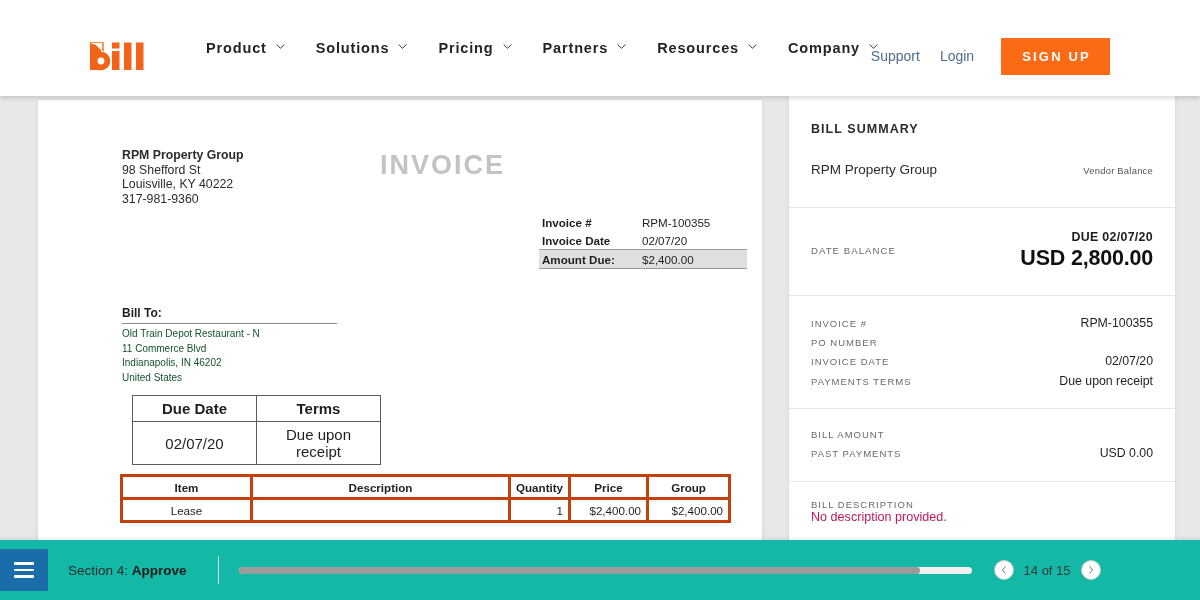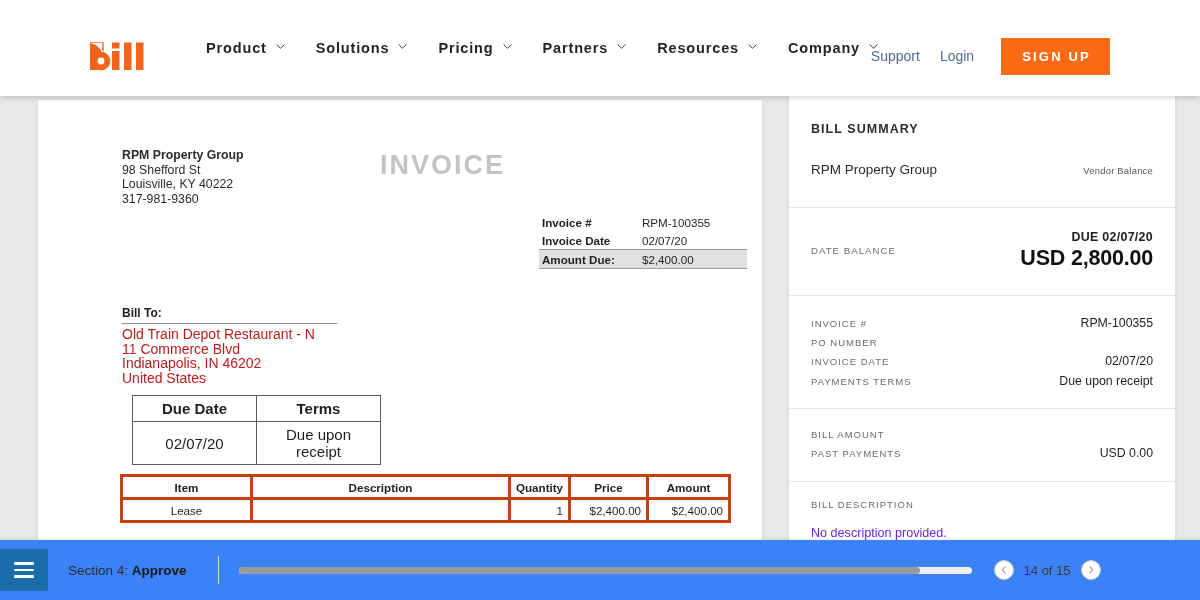--- a/index.html
+++ b/index.html
@@ -86,21 +86,21 @@
   .meta-table tr.hl td { background: #e0e0e0; border-top: 1px solid #9b9b9b; border-bottom: 1px solid #9b9b9b; }
 
   .billto {
     position: absolute; left: 84px; top: 176px; width: 215px; margin-top: 30px;
   }
   .billto .bt-head {
     font-size: 12px; font-weight: bold; color: #1f1f1f;
     padding-bottom: 3px; border-bottom: 1px solid #8d8d8d;
   }
   .billto .bt-body {
-    font-size: 14px; color: #b91c1c; line-height: 14.6px; padding-top: 3px;
+    font-size: 10px; color: #14532d; line-height: 14.6px; padding-top: 3px;
   }
 
   .due-table {
     position: absolute; left: 94px; top: 284px;
     border-collapse: collapse; font-size: 15px; color: #1f1f1f; margin-top: 11px;
   }
   .due-table th, .due-table td {
     border: 1px solid #5c5c5c; text-align: center;
     padding: 4px 6px; font-weight: normal;
   }
@@ -159,26 +159,26 @@
     display: flex; justify-content: space-between; align-items: baseline;
     padding: 3.2px 0;
   }
   .kv .k { font-size: 9.5px; color: #6a6a6a; letter-spacing: 1.0px; }
   .kv .v { font-size: 12.3px; color: #1f1f1f; }
 
   .kv-block2 { padding: 17px 0 18px 0; }
 
   .desc-block { padding: 17px 0 20px 0; }
   .desc-block .dk { font-size: 9.5px; color: #6a6a6a; letter-spacing: 1.0px; }
-  .desc-block .dv { font-size: 12.6px; color: #6d28d9; margin-top: 16px; }
+  .desc-block .dv { font-size: 12.6px; color: #be185d; margin-top: 0; }
 
   
   .bottombar {
     position: absolute; left: 0; bottom: 0; width: 1200px; height: 60px;
-    background: #3b82f6; z-index: 40;
+    background: #14b8a6; z-index: 40;
     display: flex; align-items: center;
     box-shadow: 0 -1px 4px rgba(0,0,0,0.10);
   }
   .menu-btn {
     width: 48px; height: 42px; background: #1a6da8;
     display: flex; flex-direction: column; align-items: center; justify-content: center;
     gap: 4px; cursor: pointer; margin-left: 0;
     align-self: center;
   }
   .menu-btn span { display: block; width: 20px; height: 2.5px; background: #ffffff; border-radius: 1px; }
@@ -339,21 +339,21 @@
         </tbody>
           </table>
 
         <table class="items-table">
           <tbody>
               <tr>
             <th class="w-item">Item</th>
             <th class="w-desc">Description</th>
             <th class="w-qty">Quantity</th>
             <th class="w-price">Price</th>
-            <th class="w-amt">Amount</th>
+            <th class="w-amt">Group</th>
           </tr>
           <tr>
             <td class="txt">Lease</td>
             <td class="txt"></td>
             <td class="num">1</td>
             <td class="num">$2,400.00</td>
             <td class="num">$2,400.00</td>
           </tr>
         </tbody>
           </table>

